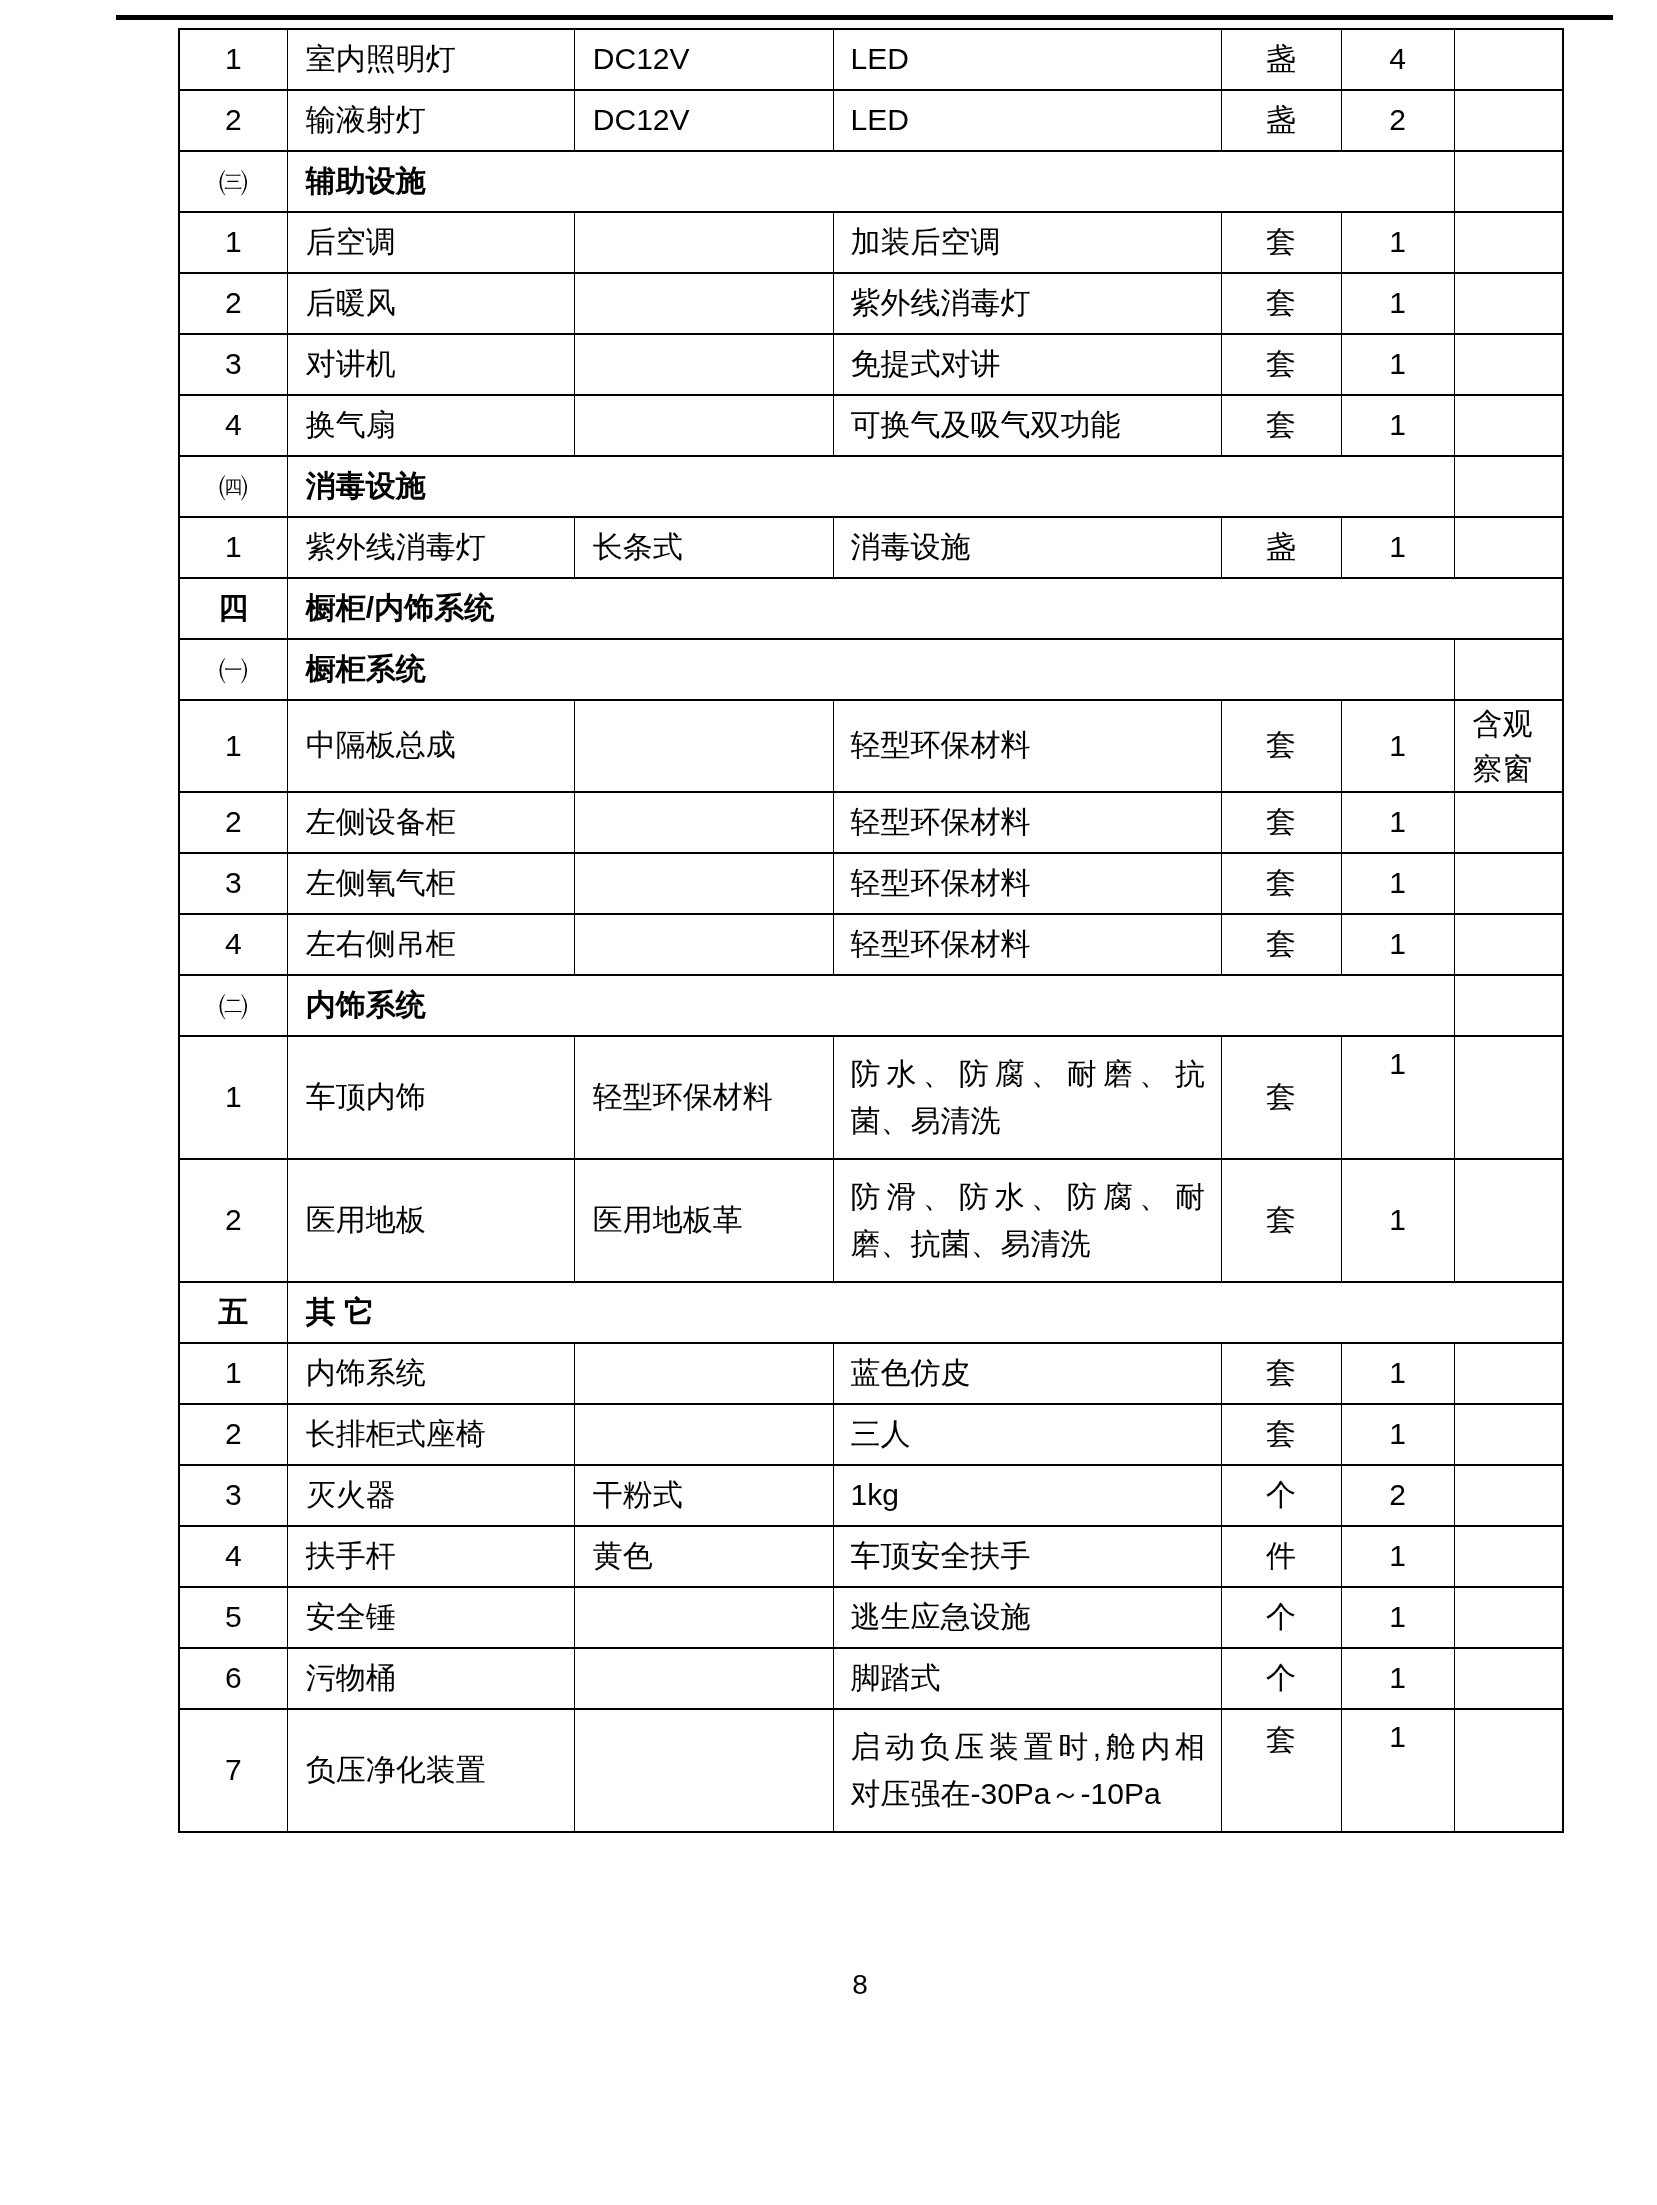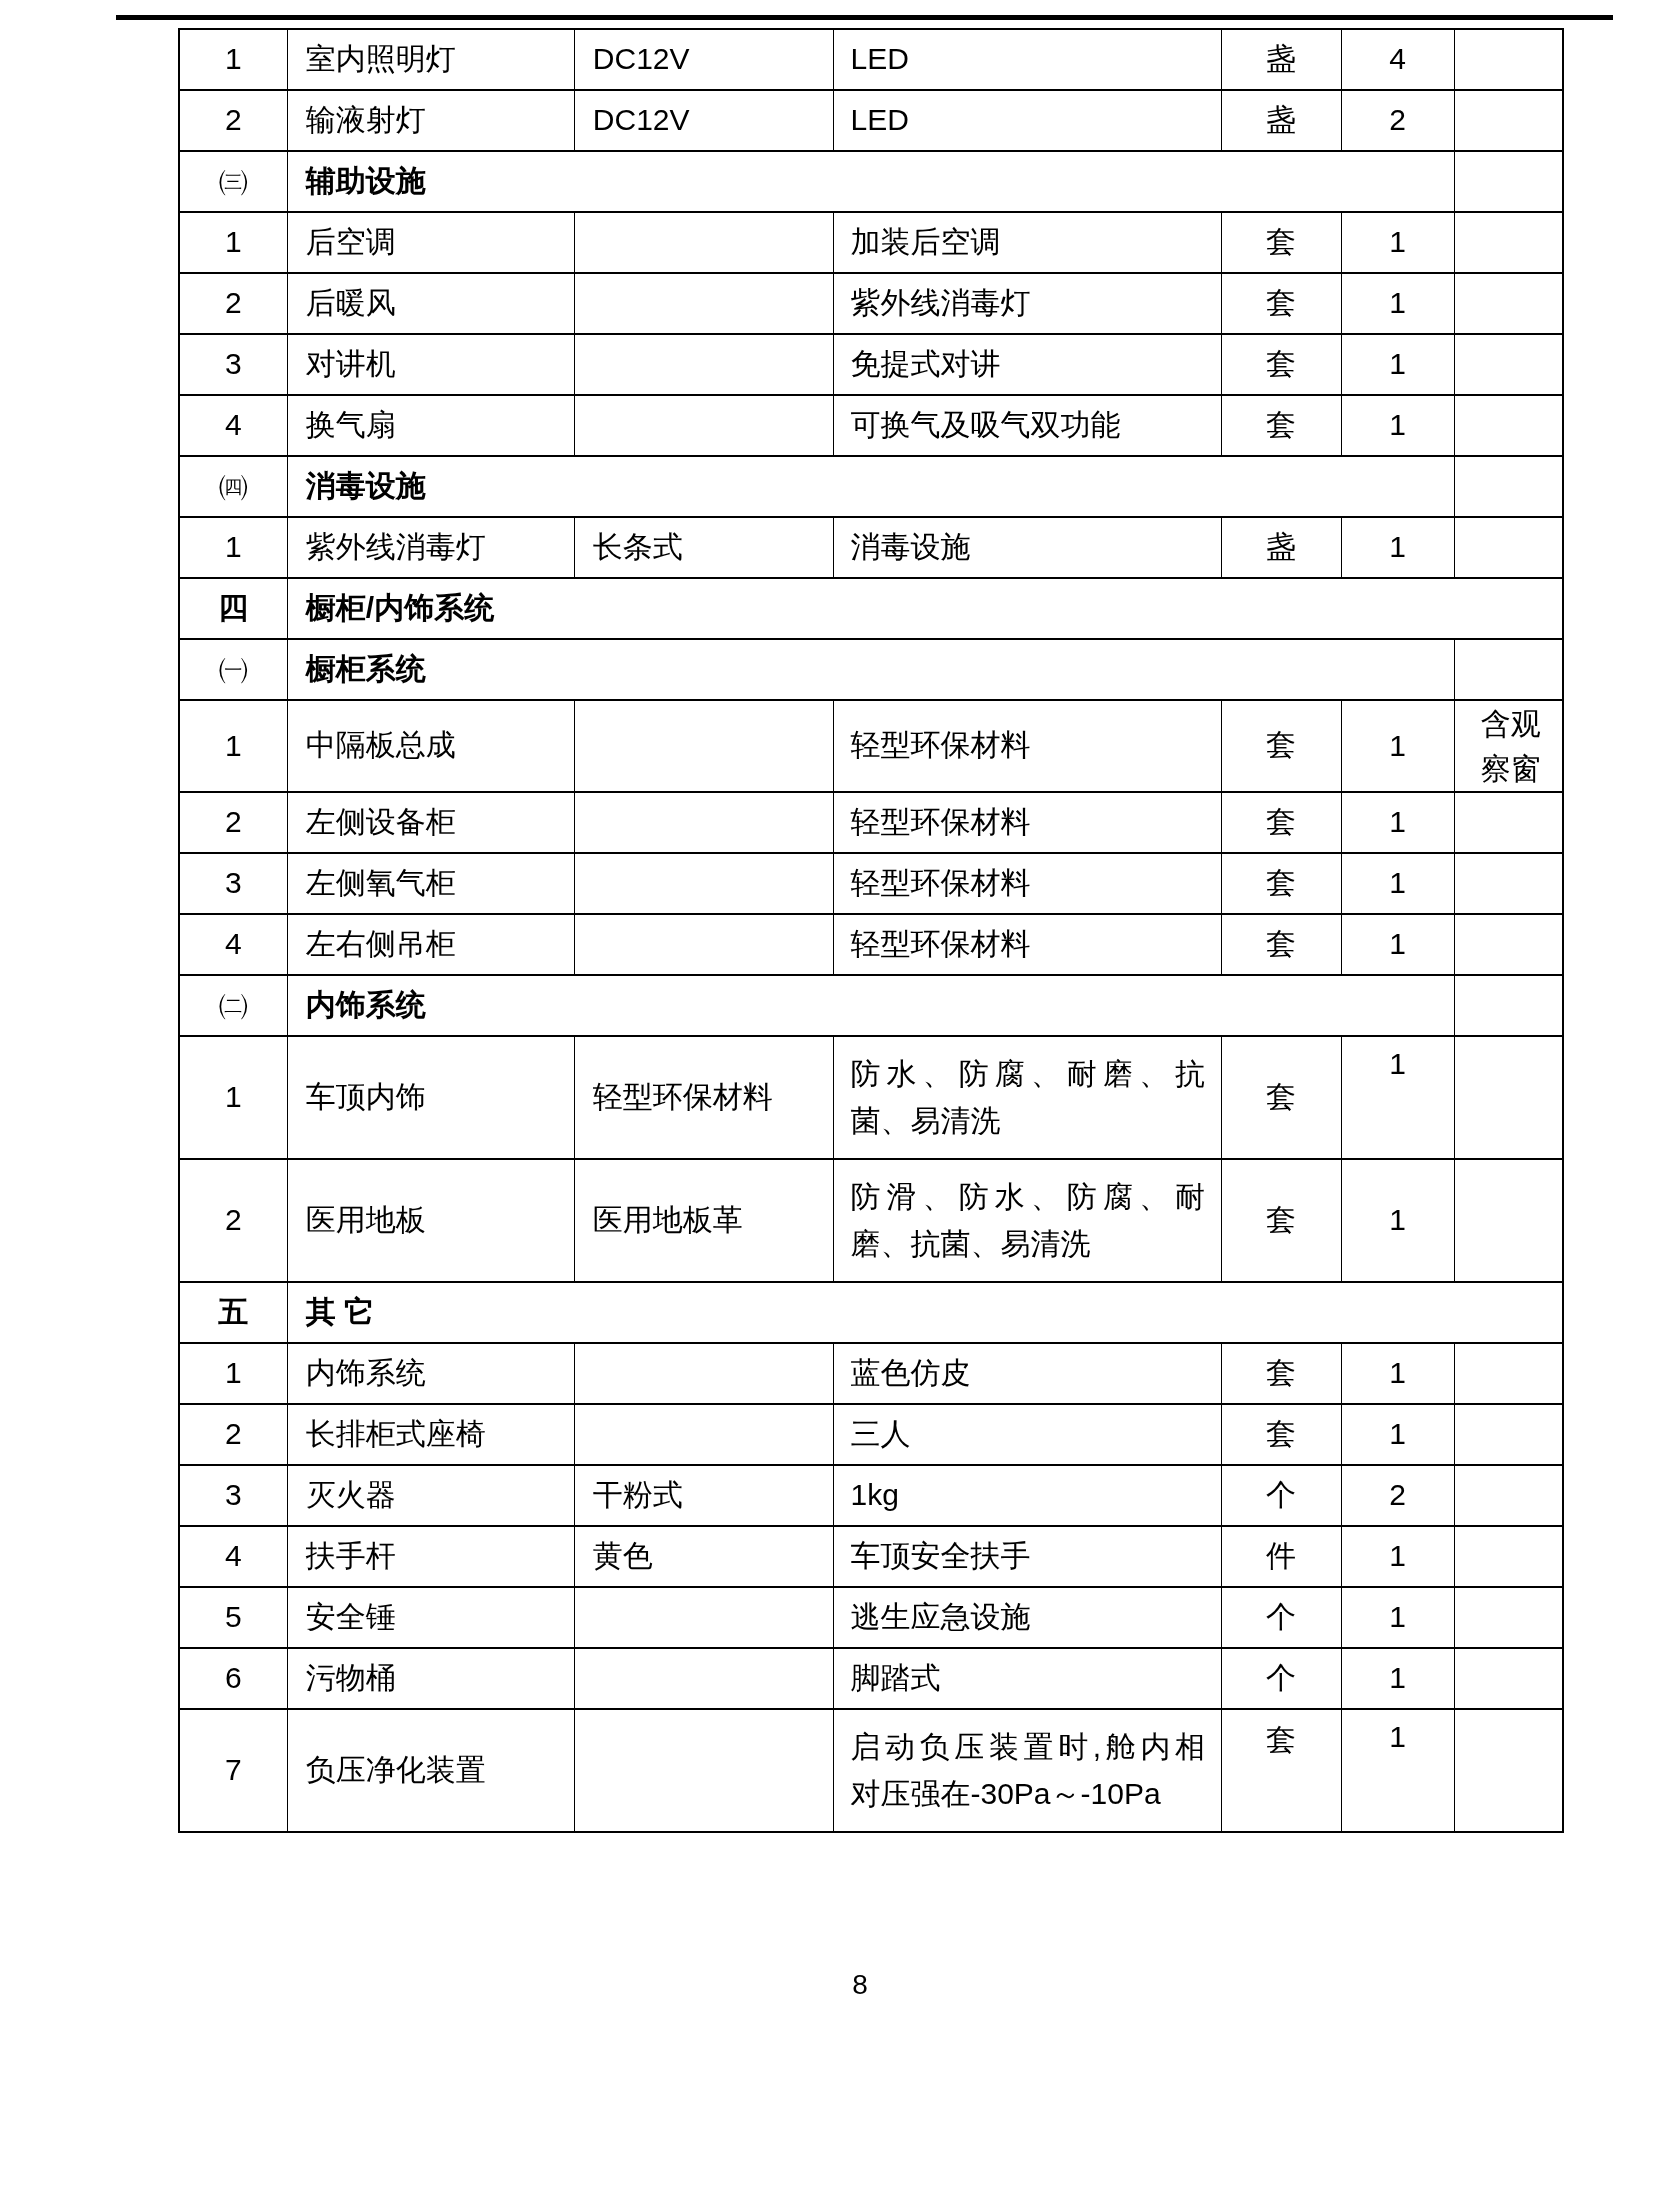--- a/index.html
+++ b/index.html
@@ -32,21 +32,21 @@
   }
   tr.h1{height:61px}
   tr.h15{height:92px}
   tr.h2{height:123px}
   td.num{text-align:center;}
   td.name,td.spec{padding-left:18.3px;padding-right:5.6px;}
   td.desc{padding-left:17px;padding-right:15.5px;}
   td.desc div{line-height:47px;}
   td.desc .jl{text-align:justify;text-align-last:justify;text-justify:inter-character;}
   td.unit,td.qty{text-align:center;}
-  td.remark{text-align:center;padding-left:9px;padding-right:4.2px;}
+  td.remark{padding-left:18px;padding-right:4.2px;}
   td.remark div{line-height:45px;}
   td.merged{padding-left:18.3px;}
   .bold{font-weight:bold;}
   td.vtop{vertical-align:top;padding-top:10px;}
   .page-number{
     position:absolute;left:0;right:0;top:1969px;
     text-align:center;text-indent:62px;
     font-size:28px;
   }
 </style>

